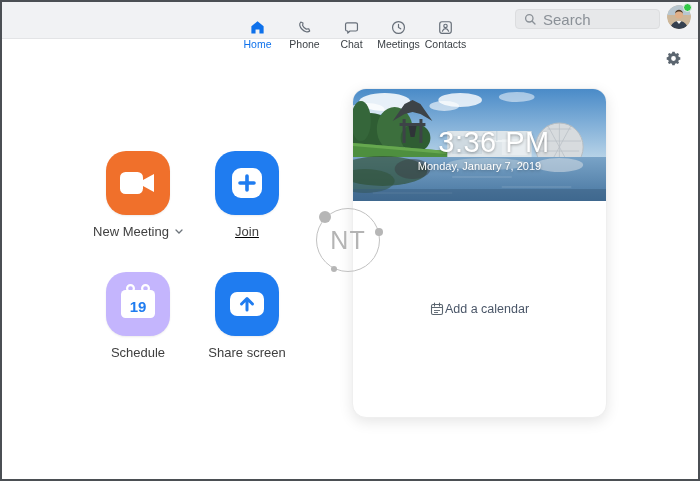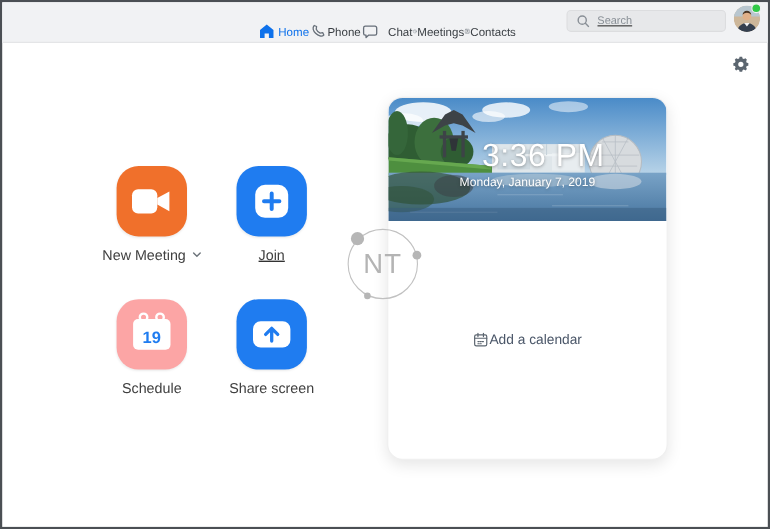--- a/index.html
+++ b/index.html
@@ -16,36 +16,36 @@
     overflow:hidden;
   }
   
   .header{
     position:absolute;left:0;top:0;width:100%;height:36px;
     background:var(--header-bg,#F1F2F4);
     border-bottom:1px solid #e3e4e6;
   }
   .tabs{position:absolute;left:232px;top:0;height:36px;display:flex;}
   .tab{
-    width:47px;height:48px;display:flex;flex-direction:row;
-    align-items:center;justify-content:space-between;padding-top:5px;
+    width:47px;height:48px;display:flex;flex-direction:column;
+    align-items:center;justify-content:flex-end;padding-top:5px;
     box-sizing:border-box;cursor:pointer;color:#676f79;
   }
   .tab .tab-label{font-size:10.5px;color:#3a3f44;margin-top:2px;white-space:nowrap;}
   .tab.active{color:var(--active-tab-blue,#0E71EB);}
   .tab.active .tab-label{color:var(--active-tab-blue,#0E71EB);}
   .tab-ic{width:17px;height:17px;}
   .search{
     position:absolute;left:513px;top:7px;width:145px;height:20px;
     background:#e7e8ea;border:1px solid #dcdddf;border-radius:4px;
     display:flex;align-items:center;padding:0 8px;gap:5px;box-sizing:border-box;
   }
   .search input{
     flex:1;border:none;outline:none;background:transparent;
-    font-size:10px;color:#333;font-family:"Liberation Sans",sans-serif;min-width:0;text-decoration:underline;
+    font-size:15px;color:#333;font-family:"Liberation Sans",sans-serif;min-width:0;
   }
   .search input::placeholder{color:#8a9097;}
   .avatar{
     position:absolute;left:665px;top:3px;width:24px;height:24px;border-radius:50%;
     overflow:visible;cursor:pointer;
   }
   .avatar svg{border-radius:50%;display:block;}
   .status-dot{
     position:absolute;right:-1px;top:-2px;width:7px;height:7px;border-radius:50%;
     background:var(--online-green,#31C948);border:1.5px solid #f1f2f4;
@@ -208,21 +208,21 @@
         <rect x="17" y="17" width="30" height="30" rx="9" fill="#fff"></rect>
         <path class="glyph-stroke" d="M32 25v14M25 32h14" stroke-width="3.6" stroke-linecap="round" fill="none"></path>
       </svg>
     </button>
     <div class="action-label-row">
       <span class="action-label">Join</span>
     </div>
   </div>
 
   <div class="action a3">
-    <button class="squircle" style="background: #fca5a5;">
+    <button class="squircle" style="background: #c4b5fd;">
       <svg width="64" height="64" viewBox="0 0 64 64">
         <circle cx="24.5" cy="16.5" r="3.4" fill="none" stroke="#fff" stroke-width="2.2"></circle>
         <circle cx="39.5" cy="16.5" r="3.4" fill="none" stroke="#fff" stroke-width="2.2"></circle>
         <rect x="15" y="18" width="34" height="28" rx="4.5" fill="#fff"></rect>
         <text class="glyph-fill" x="32" y="39.5" text-anchor="middle" font-family="Liberation Sans, sans-serif" font-size="15" font-weight="bold">19</text>
       </svg>
     </button>
     <div class="action-label-row">
       <span class="action-label">Schedule</span>
     </div>

